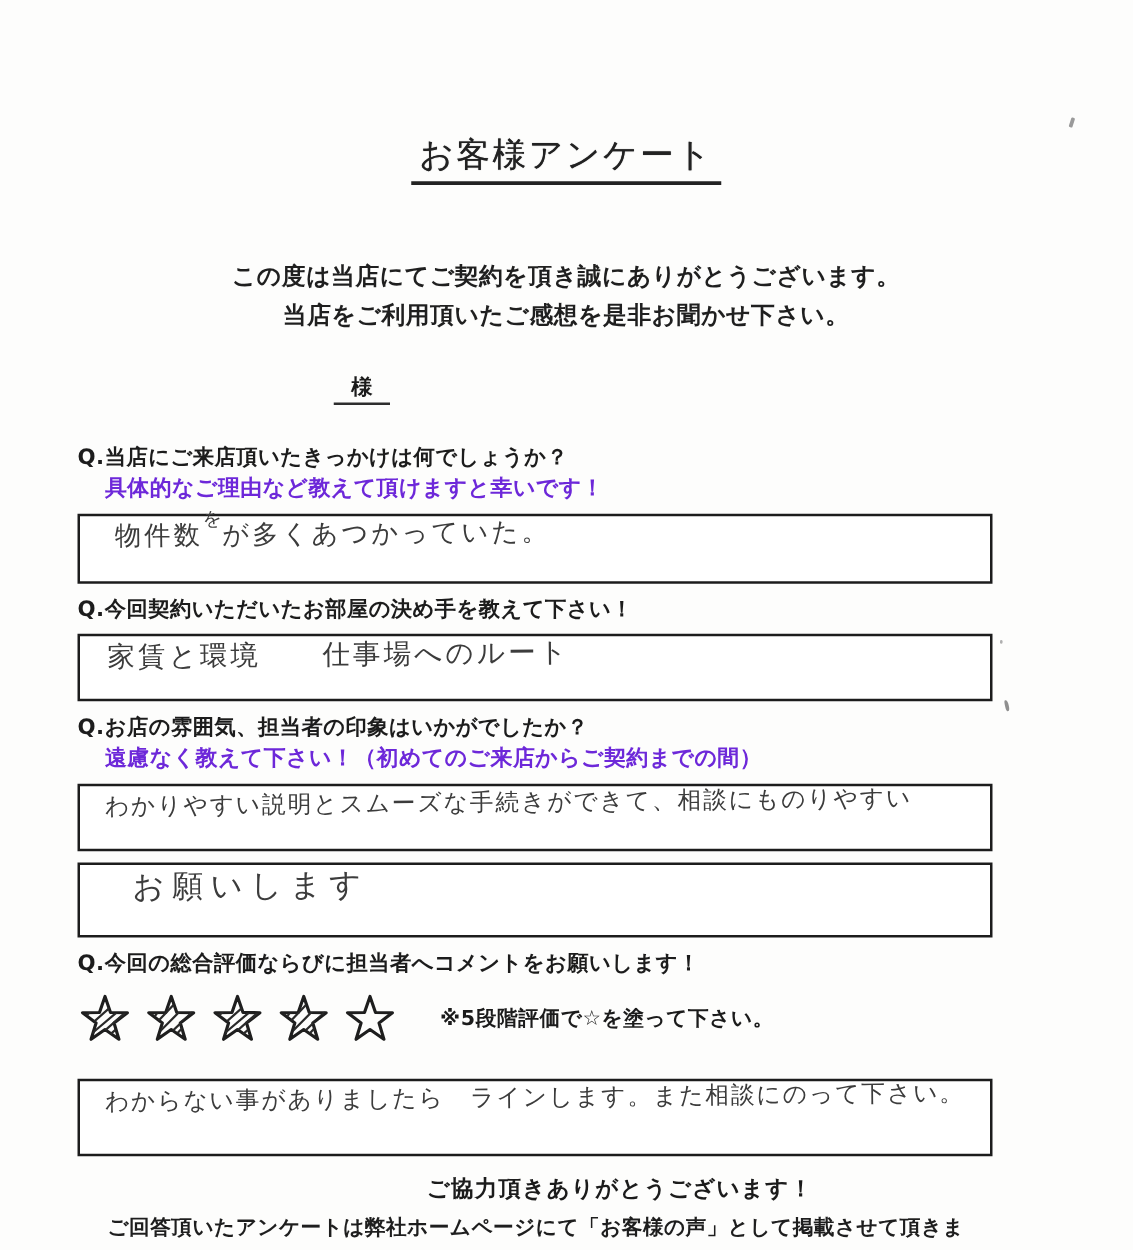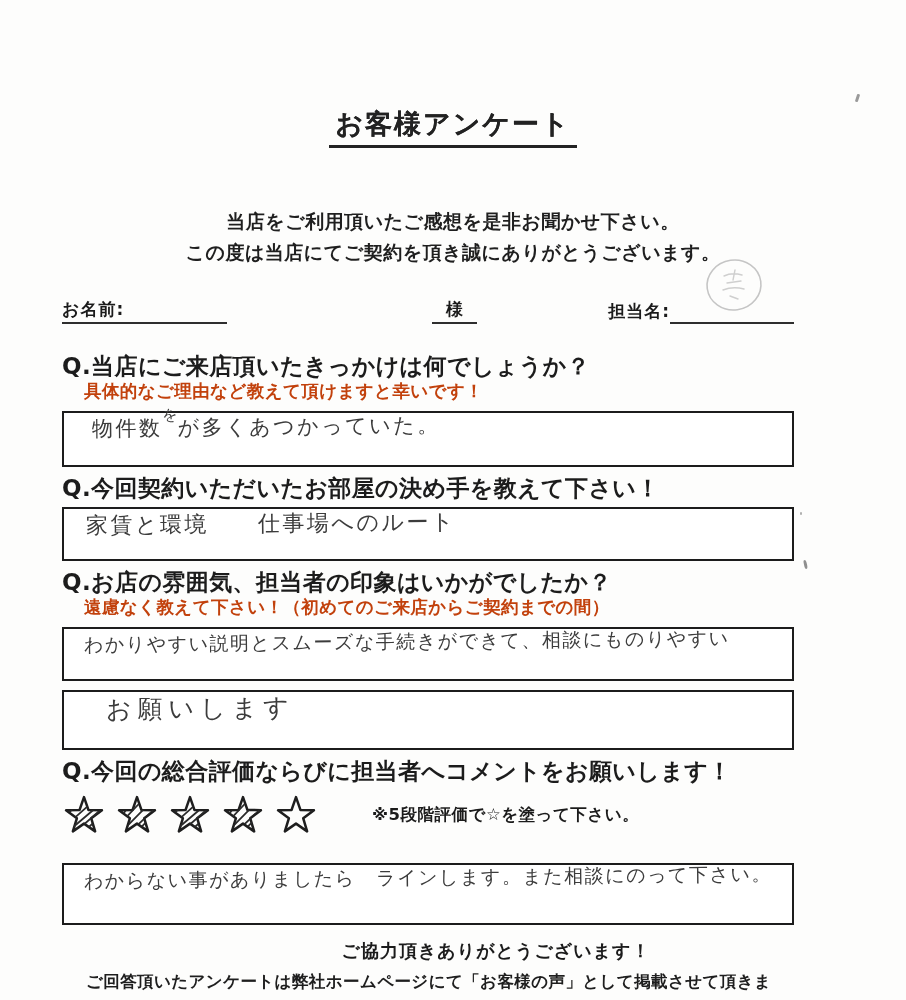--- a/index.html
+++ b/index.html
@@ -7,21 +7,21 @@
     width:906px;height:1000px;overflow:hidden;position:relative;
     background:#fdfdfc;
     font-family:"DejaVu Sans","Liberation Sans",sans-serif;
     color:#1b1b1b;
   }
   .page{padding:0 112px 0 62px;position:relative;}
 
   
   .title-wrap{width:906px;margin-left:-62px;text-align:center;margin-top:106px;}
   .doc-title{
-    display:inline-block;font-size:27px;font-weight:bold;letter-spacing:2px;
+    display:inline-block;font-size:27px;font-weight:normal;letter-spacing:2px;
     padding:0 6px 3px 6px;border-bottom:3.5px solid #232323;color:#222;
     text-shadow:0 0 .6px #333;
   }
 
   
   .intro{width:906px;margin-left:-62px;text-align:center;margin-top:58px;
     font-size:19px;font-weight:bold;line-height:31px;letter-spacing:.5px;color:#1f1f1f;}
 
   
   .name-row{display:flex;align-items:flex-end;margin-top:26px;height:30px;}
@@ -29,38 +29,38 @@
   .u-line{border-bottom:2.5px solid #2e2e2e;}
   .fld-label{font-size:17px;font-weight:bold;letter-spacing:1px;padding-bottom:1px;}
   .name-field{width:165px;}
   .name-field .blank{width:70px;height:22px;}
   .honorific{margin-left:205px;font-size:17px;font-weight:bold;padding:0 14px 1px 14px;}
   .staff-field{margin-left:auto;position:relative;}
   .staff-field .blank{width:124px;height:22px;}
   .stamp{position:absolute;right:28px;top:-44px;opacity:.85;}
 
   
-  .q-line1{font-size:23px;font-weight:bold;letter-spacing:.4px;line-height:24px;color:#1c1c1c;}
-  .q-line2{font-size:17.5px;font-weight:bold;letter-spacing:.4px;line-height:26px;padding-left:22px;color:#c2410c;}
+  .q-line1{font-size:17px;font-weight:bold;letter-spacing:.4px;line-height:24px;color:#1c1c1c;}
+  .q-line2{font-size:17.5px;font-weight:bold;letter-spacing:.4px;line-height:26px;padding-left:22px;color:#6d28d9;}
   .q1{margin-top:30px;}
   .q-gap{margin-top:9px;}
   .answer-box{
     border:2.5px solid #1c1c1c;background:#fff;
     margin-top:7px;display:flex;
   }
   .hand{
     font-family:"DejaVu Sans",cursive;
     color:#3c3c3c;letter-spacing:2.5px;
     transform:rotate(-.6deg);
     white-space:nowrap;
   }
   .ins{display:inline-block;transform:translateY(-15px);font-size:15px;letter-spacing:0;}
 
   
-  .rating-row{display:flex;align-items:center;margin-top:8px;height:48px;gap:20px;}
+  .rating-row{display:flex;align-items:center;margin-top:8px;height:48px;}
   .stars{display:flex;gap:9px;align-items:center;}
   .rating-note{font-size:16.5px;font-weight:bold;margin-left:34px;letter-spacing:.5px;}
 
   
   .footer-thanks{width:906px;margin-left:-62px;text-align:center;margin-top:14px;
     font-size:18px;font-weight:bold;letter-spacing:1px;padding-left:43px;}
   .footer-note{font-size:16.5px;font-weight:bold;letter-spacing:.4px;line-height:29px;padding-left:24px;color:#1e1e1e;}
   .footer-notes{margin-top:4px;}
 
   
@@ -72,40 +72,26 @@
 </head>
 <body>
 
 <div class="page">
 
   <div class="title-wrap">
     <span class="doc-title">お客様アンケート</span>
   </div>
 
   <div class="intro">
+    <div>この度は当店にてご契約を頂き誠にありがとうございます。</div>
     <div>当店をご利用頂いたご感想を是非お聞かせ下さい。</div>
-    <div>この度は当店にてご契約を頂き誠にありがとうございます。</div>
   </div>
 
   <div class="name-row">
-    <div class="field name-field u-line">
-      <span class="fld-label">お名前:</span>
-      <span class="blank"></span>
-    </div>
     <div class="honorific u-line">様</div>
-    <div class="field staff-field">
-      <span class="fld-label">担当名:</span>
-      <span class="blank u-line"></span>
-      <span class="stamp">
-        <svg width="64" height="60" viewBox="0 0 64 60">
-          <ellipse cx="32" cy="29" rx="27" ry="25" fill="none" stroke="#bcbcbc" stroke-width="1.6" transform="rotate(-8 32 29)"></ellipse>
-          <path d="M22,20 Q30,16 40,19 M25,27 L39,25 M21,34 Q31,30 42,33 M28,40 L36,43 M33,14 L31,24" stroke="#c7c7c7" stroke-width="1.4" fill="none" stroke-linecap="round"></path>
-        </svg>
-      </span>
-    </div>
   </div>
 
   <div class="q1">
     <div class="q-line1"></div>
 
   </div>
   <div>
     <div class="q-line1">Q.当店にご来店頂いたきっかけは何でしょうか？</div>
     <div class="q-line2">具体的なご理由など教えて頂けますと幸いです！</div>
     <div class="answer-box" style="height:52px">

